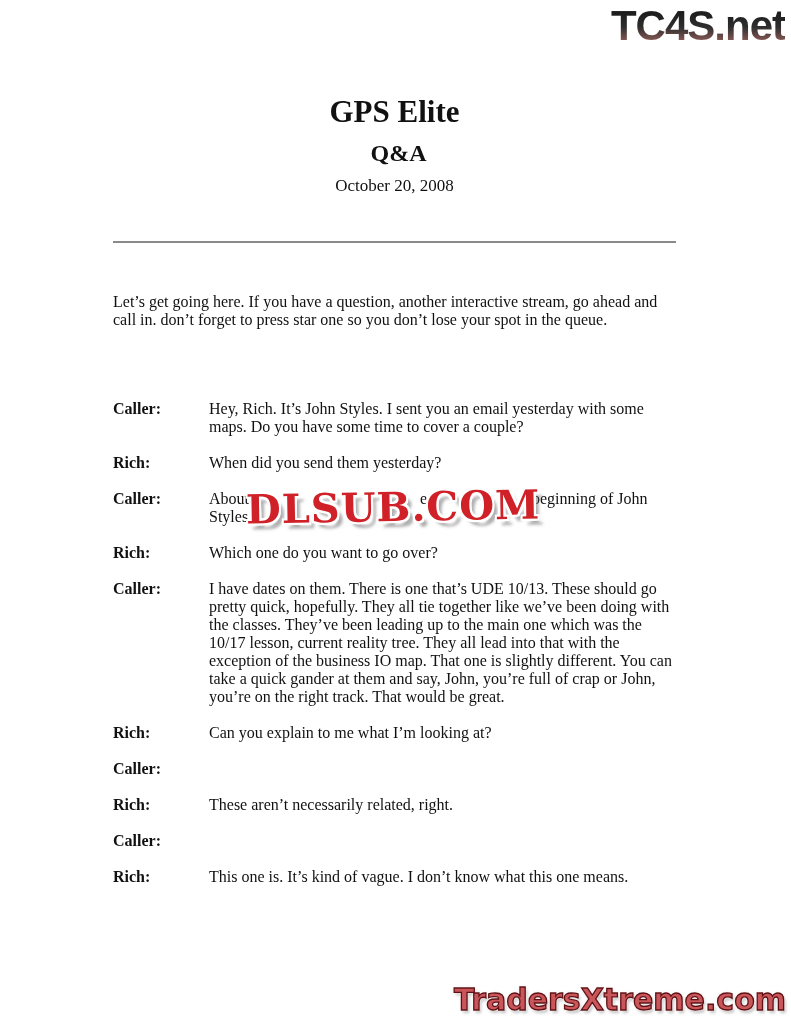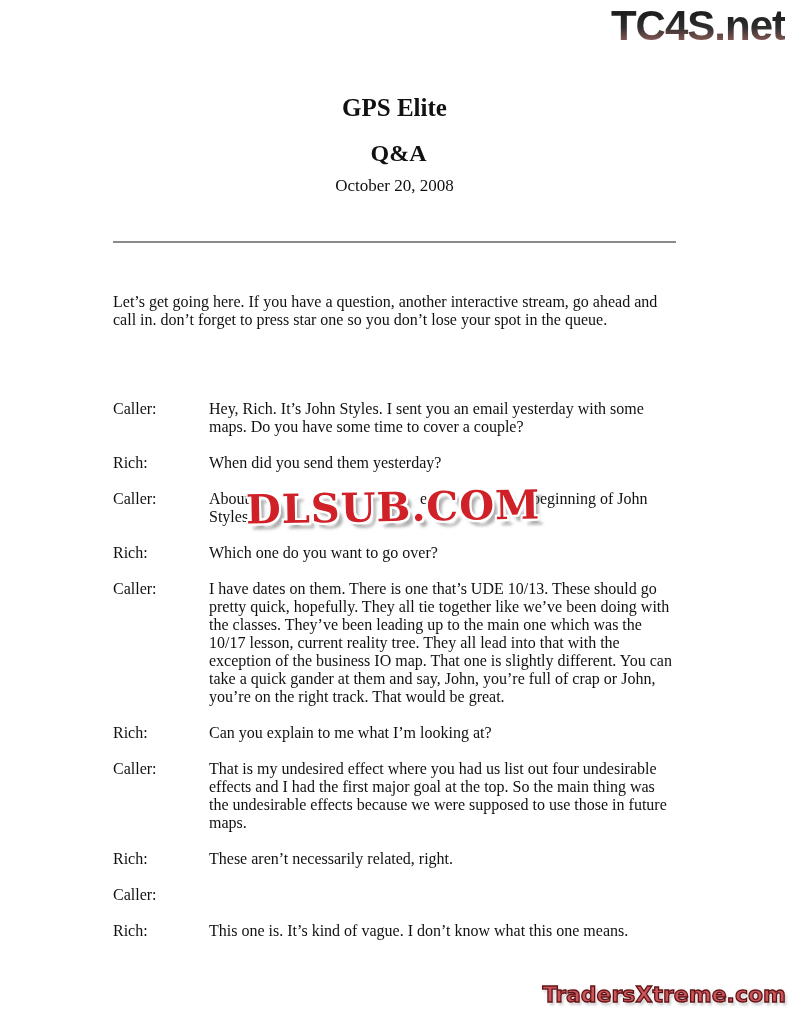--- a/index.html
+++ b/index.html
@@ -18,38 +18,38 @@
     position:absolute;top:2px;right:6px;
     font-family:"Liberation Sans", sans-serif;
     font-weight:bold;font-size:42px;letter-spacing:-1px;
     background:linear-gradient(180deg,#8a8a8a 0%,#1d1d1d 22%,#2e2e2e 52%,#7c5450 78%,#a98581 90%,#d8cccb 100%);
     -webkit-background-clip:text;background-clip:text;
     color:transparent;
   }
 
   
   .doc-header{position:absolute;left:113px;top:0;width:563px;text-align:center;}
-  .doc-title{position:absolute;left:0;top:94px;width:100%;font-size:25px;font-weight:bold;margin:0;}
+  .doc-title{position:absolute;left:0;top:94px;width:100%;font-size:31px;font-weight:bold;margin:0;}
   .doc-subtitle{position:absolute;left:0;top:136px;width:100%;font-size:24px;font-weight:bold;margin:4px;}
   .doc-date{position:absolute;left:0;top:176px;width:100%;font-size:17px;}
 
   .rule{
     position:absolute;left:113px;top:241px;width:563px;height:0;
     border:none;border-top:2px solid #8a8a8a;margin:0;
   }
 
   .intro{
     position:absolute;left:113px;top:293px;width:568px;
     font-size:16px;line-height:18px;margin:0;
   }
 
   
   .dialogue{position:absolute;left:113px;top:400px;width:563px;}
   .entry{display:flex;margin-bottom:18px;font-size:16px;line-height:18px;}
-  .speaker{width:96px;flex:0 0 96px;font-weight:normal;}
+  .speaker{width:96px;flex:0 0 96px;font-weight:bold;}
   .speech{width:467px;flex:0 0 467px;}
   .speech-frag{position:relative;height:36px;text-decoration:underline;}
   .frag-abs{position:absolute;white-space:nowrap;}
 
   
   .watermark{
     position:absolute;left:246px;top:487px;
     font-family:"DejaVu Serif", serif;font-weight:bold;
     font-size:40px;letter-spacing:1px;line-height:1;
     color:#cf2127;
@@ -58,21 +58,21 @@
       -2px -2px 0 #fff, 2px -2px 0 #fff, -2px 2px 0 #fff, 2px 2px 0 #fff,
       -2px 0 0 #fff, 2px 0 0 #fff, 0 -2px 0 #fff, 0 2px 0 #fff,
       5px 6px 3px rgba(110,110,110,0.55);
     z-index:5;
   }
 
   
   .txtreme{
     position:absolute;right:5px;top:982px;
     font-family:"DejaVu Sans", sans-serif;
-    font-weight:bold;font-size:22px;letter-spacing:0;
+    font-weight:bold;font-size:30px;letter-spacing:0;
     color:#c9565b;
     -webkit-text-stroke:1.3px #5f0f12;
     text-shadow:0 0 2px #fff,0 0 3px #fff,0 0 4px #e8e8e8,2px 3px 3px rgba(0,0,0,0.25);
   }
 </style>
 </head>
 <body>
 
 <div class="page">
 
@@ -120,21 +120,20 @@
       <div class="speech">I have dates on them. There is one that’s UDE 10/13. These should go pretty quick, hopefully. They all tie together like we’ve been doing with the classes. They’ve been leading up to the main one which was the 10/17 lesson, current reality tree. They all lead into that with the exception of the business IO map. That one is slightly different. You can take a quick gander at them and say, John, you’re full of crap or John, you’re on the right track. That would be great.</div>
     </div>
 
     <div class="entry">
       <div class="speaker">Rich:</div>
       <div class="speech">Can you explain to me what I’m looking at?</div>
     </div>
 
     <div class="entry">
       <div class="speaker">Caller:</div>
-      <div class="speech">That is my undesired effect where you had us list out four undesirable effects and I had the first major goal at the top. So the main thing was the undesirable effects because we were supposed to use those in future maps.</div>
     </div>
 
     <div class="entry">
       <div class="speaker">Rich:</div>
       <div class="speech">These aren’t necessarily related, right.</div>
     </div>
 
     <div class="entry">
       <div class="speaker">Caller:</div>
     </div>

